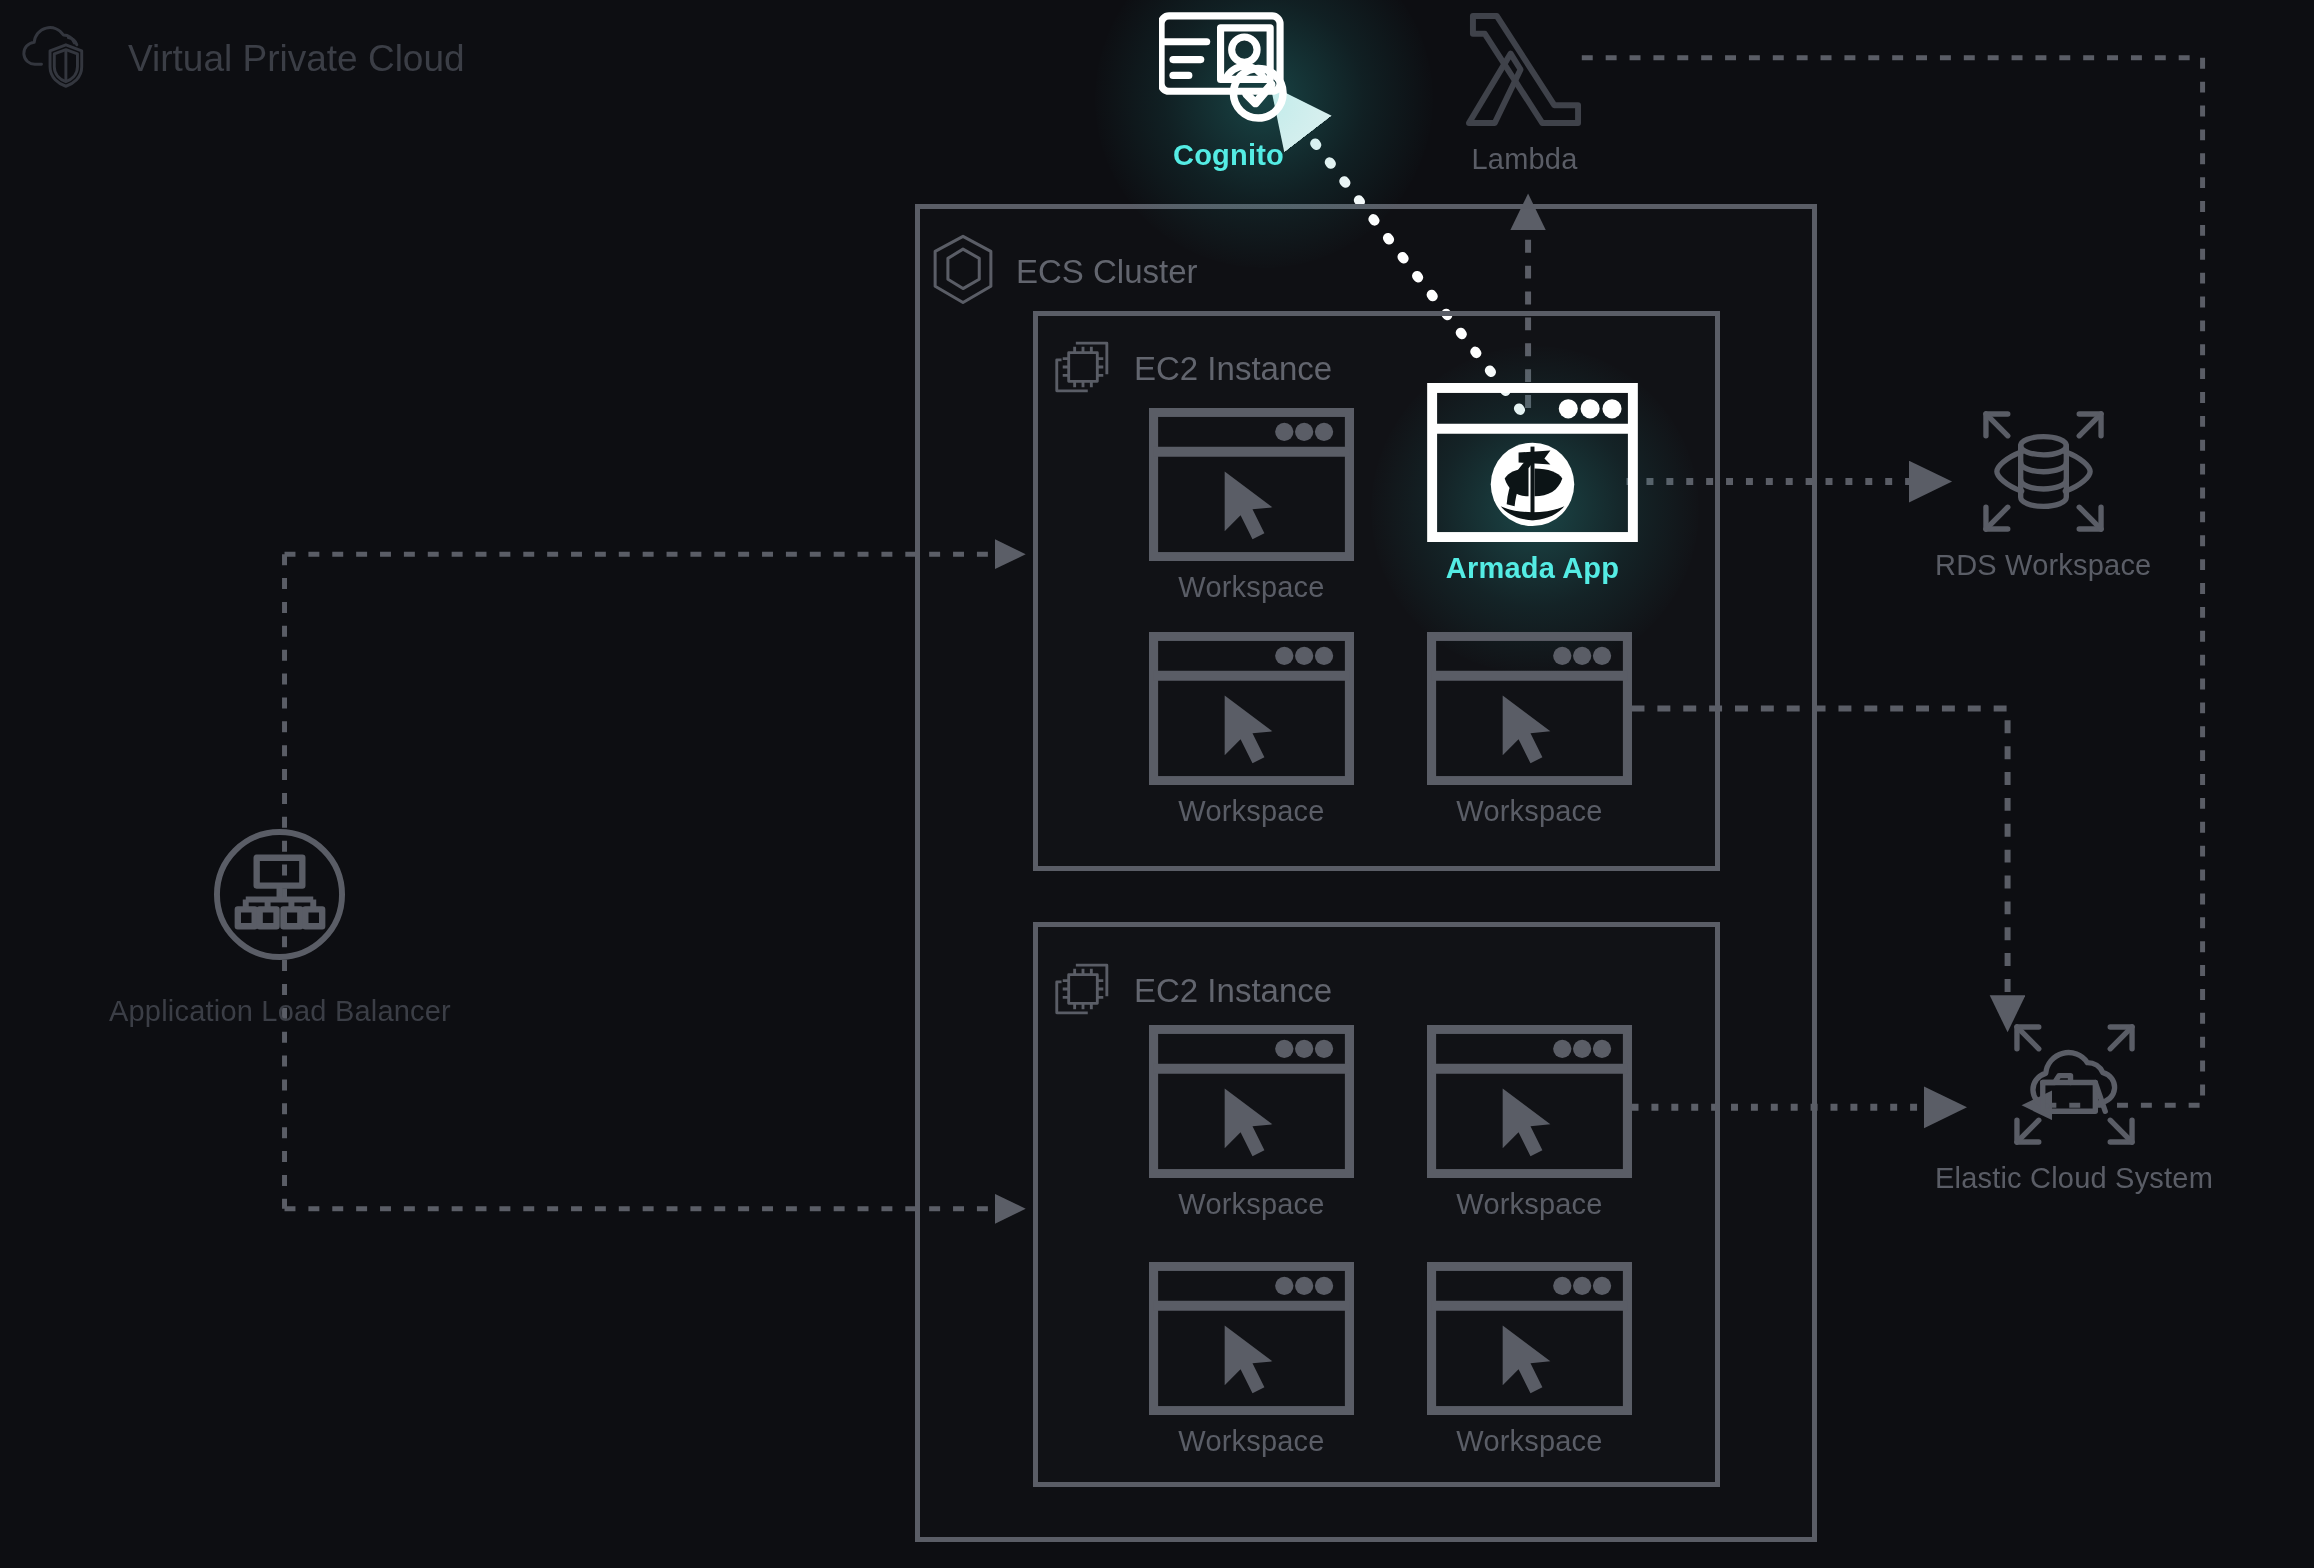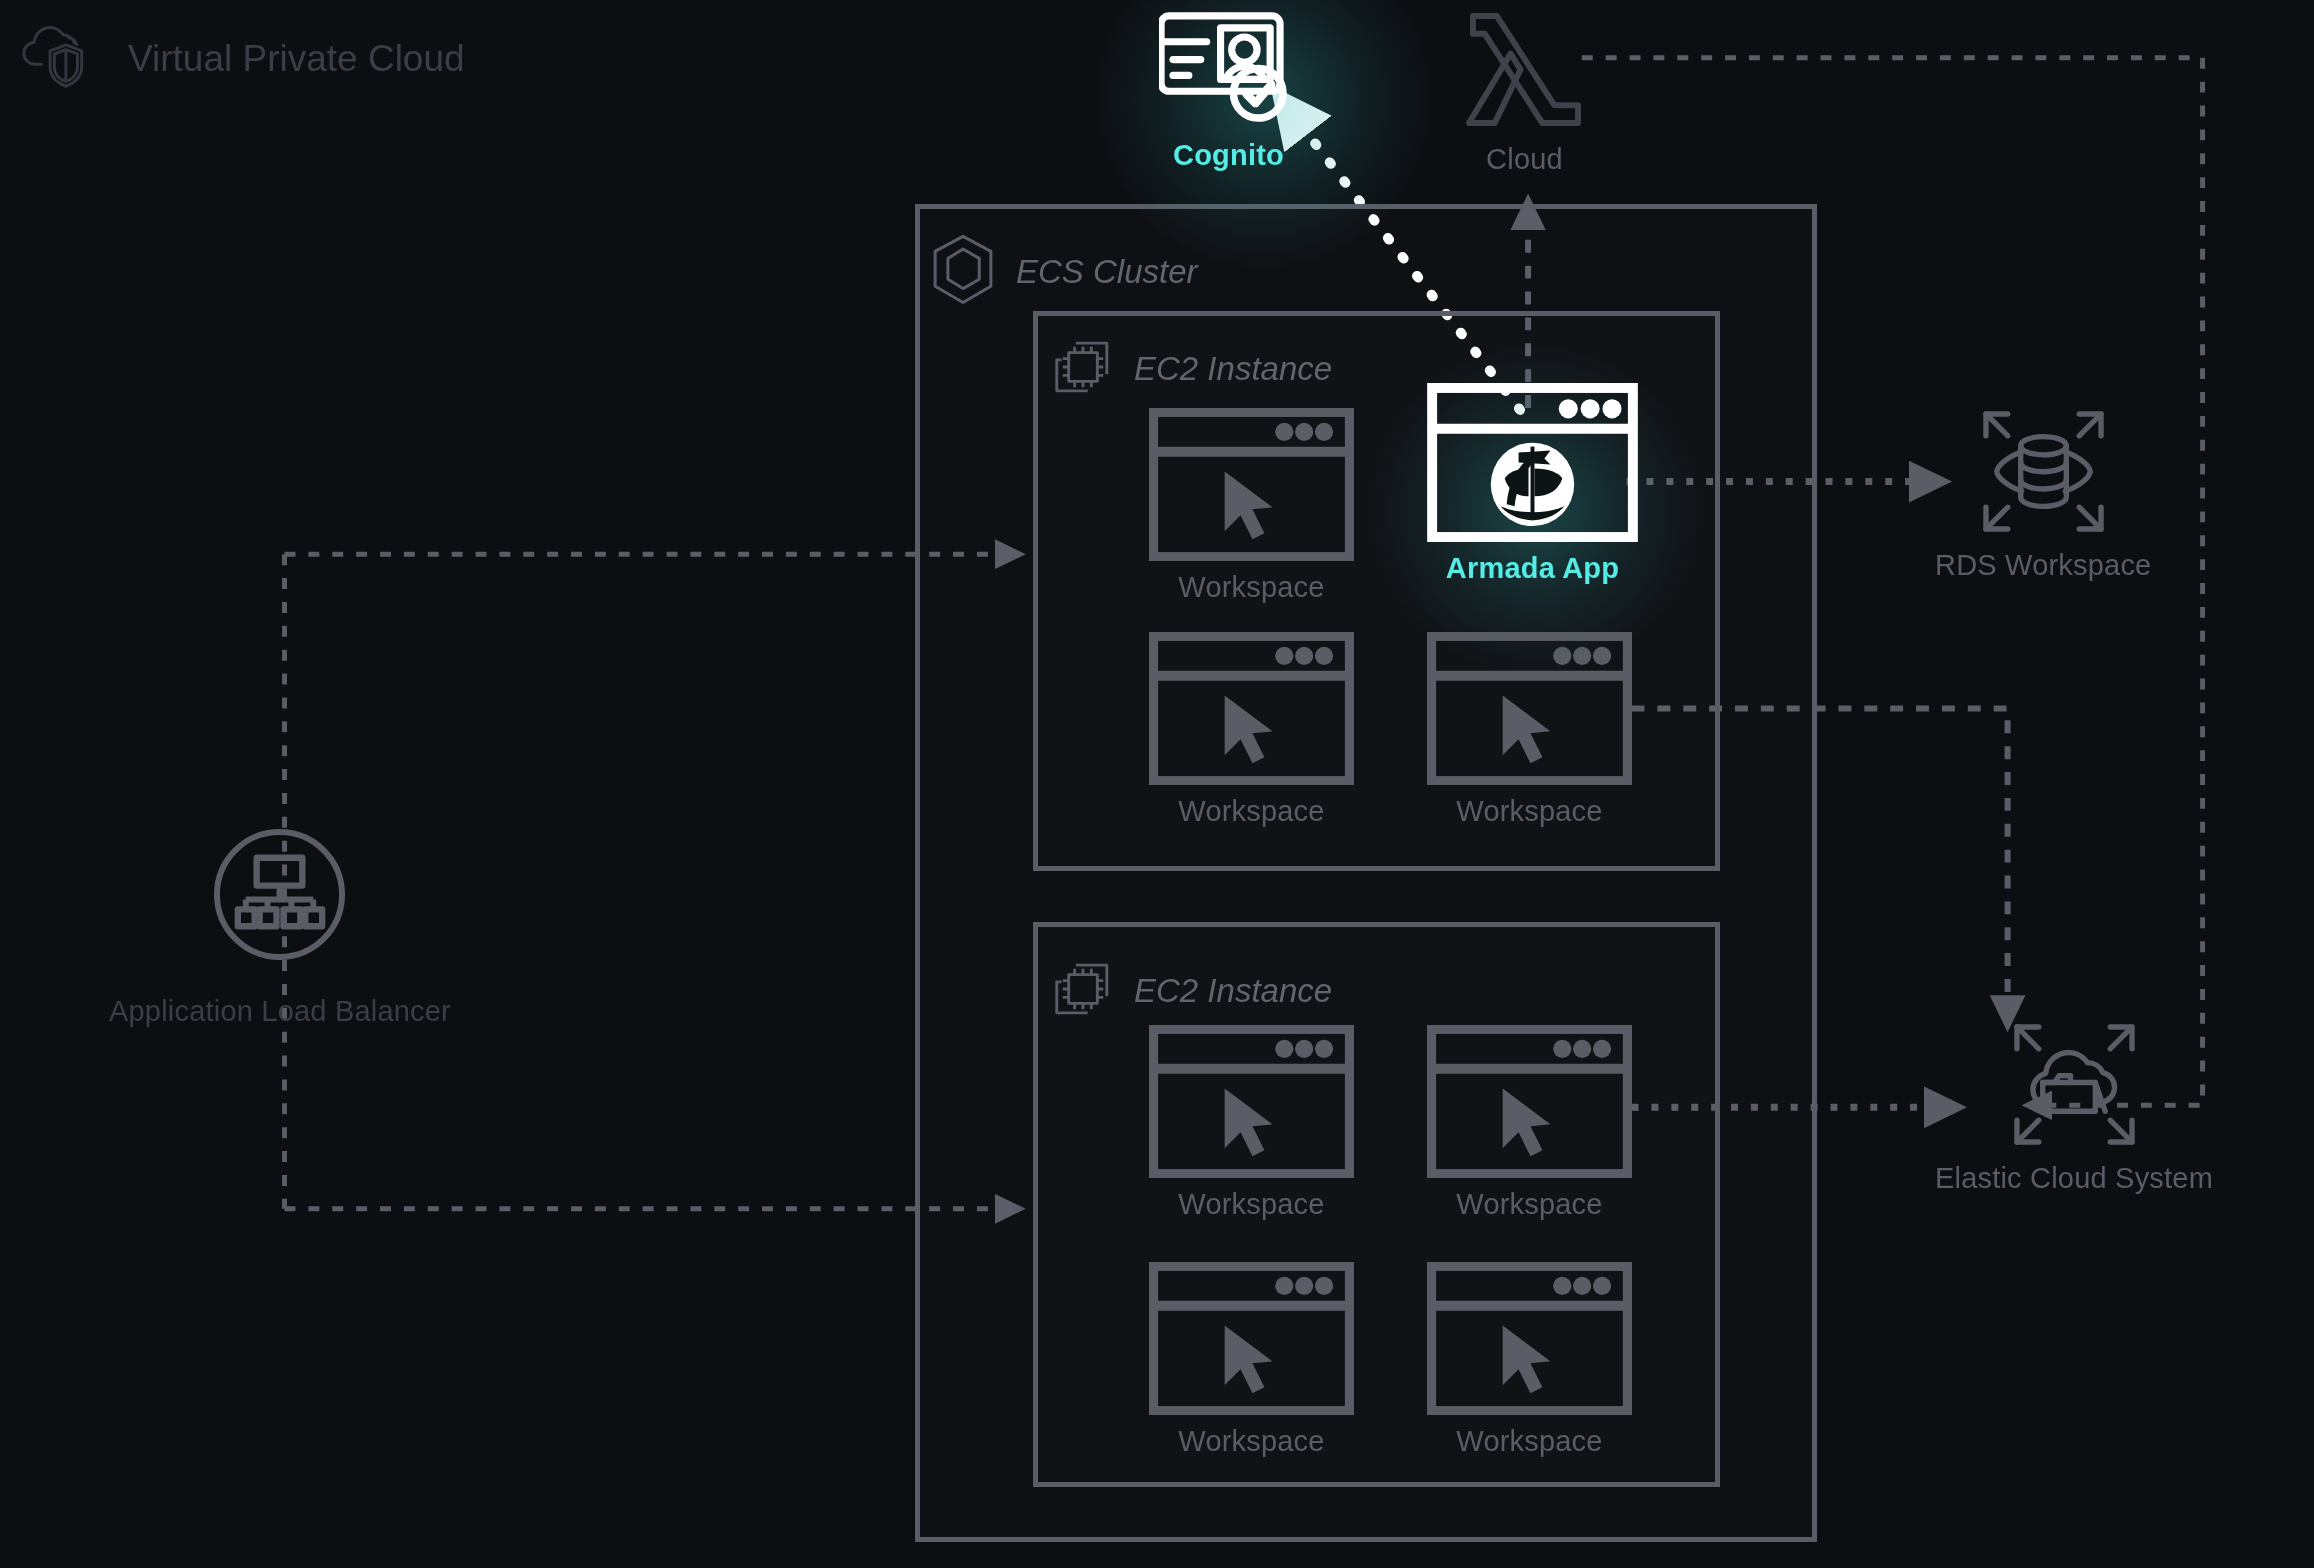--- a/index.html
+++ b/index.html
@@ -57,21 +57,20 @@
   .group-head {
     position: absolute;
     display: flex;
     align-items: center;
     gap: 20px;
   }
   .group-head .glabel {
     font-size: 33px;
     color: #62656e;
     white-space: nowrap;
-    font-style: italic;
   }
   
   #vpc-head {
     position: absolute;
     left: 22px; top: 18px;
     display: flex;
     align-items: center;
     gap: 28px;
   }
   #vpc-head .glabel {
@@ -315,21 +314,21 @@
     <span class="label">Cognito</span>
   </div>
 
   <div class="node" style="left:1463px; top:10px;">
     <span>
       <svg width="123" height="119" viewBox="0 0 62 60" fill="none" stroke="#3f424a" stroke-width="3" stroke-linejoin="round">
         <path d="M5 3 H17 L46 48 H58 V57 H40 L11 12 H5 z"></path>
         <path d="M24 22 L29 30 L16 57 H3 z"></path>
       </svg>
     </span>
-    <span class="label">Cloud</span>
+    <span class="label">Lambda</span>
   </div>
 
   <div class="node" style="left:1935px; top:408px;">
     <span>
       <svg width="127" height="127" viewBox="0 0 64 64" fill="none" stroke="#5a5d66" stroke-width="2.7" stroke-linecap="round" stroke-linejoin="round">
         <path d="M3 14 V3 H14"></path>
           <path d="M3 3 L14 14"></path>
         <path d="M61 14 V3 H50"></path>
           <path d="M61 3 L50 14"></path>
         <path d="M3 50 V61 H14"></path>

